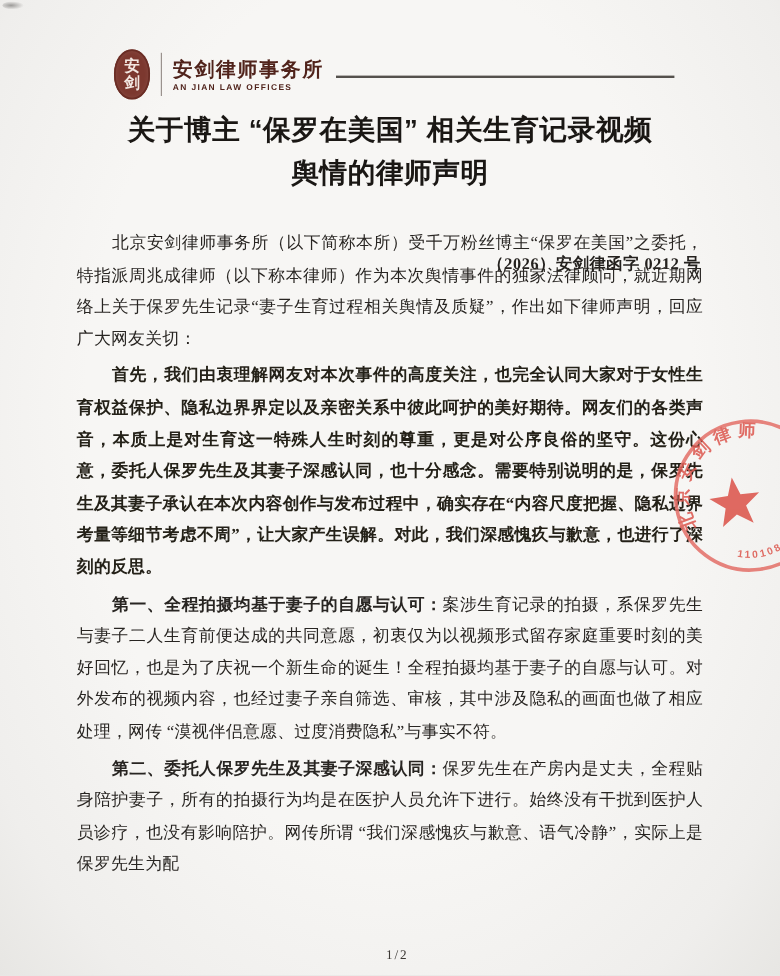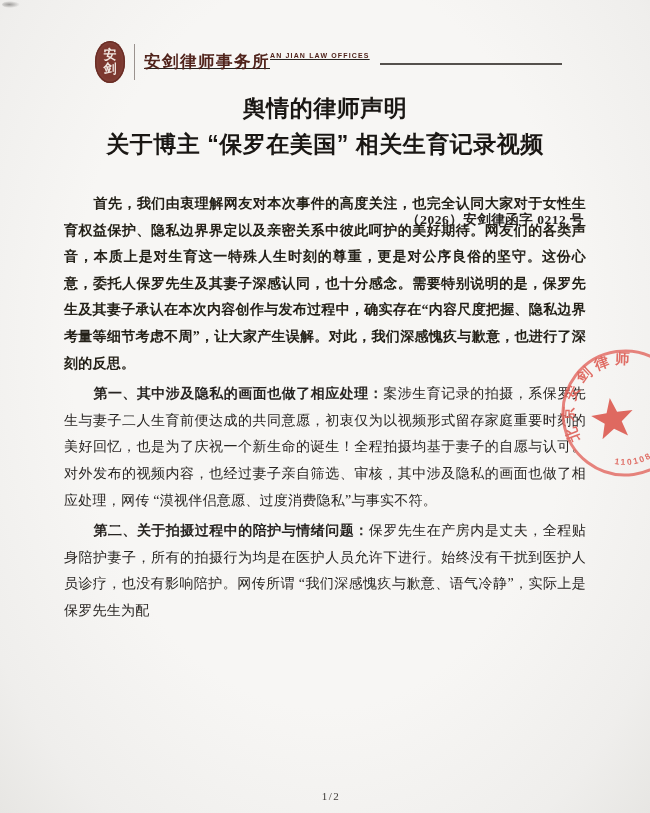--- a/index.html
+++ b/index.html
@@ -36,21 +36,21 @@
     color: #f2e7e1;
     display: flex; flex-direction: column; align-items: center; justify-content: center;
     font-family: "Liberation Serif", serif;
     font-size: 13px; line-height: 14px; font-weight: bold;
     flex: 0 0 auto;
   }
   .lh-divider {
     width: 1px; height: 36px; background: #9a928e;
     margin: 0 9px; flex: 0 0 auto;
   }
-  .firm-names { display: flex; flex-direction: row; flex: 0 0 auto; text-decoration: underline; }
+  .firm-names { display: flex; flex-direction: column; flex: 0 0 auto; }
   .firm-cn {
     font-family: "Liberation Sans", sans-serif;
     font-size: 16.5px; font-weight: 800; letter-spacing: 1.5px;
     color: #50231b;
   }
   .firm-en {
     font-family: "Liberation Sans", sans-serif;
     font-size: 7px; font-weight: 700; letter-spacing: 1.15px;
     color: #50231b; margin-top: 1px;
   }
@@ -119,30 +119,31 @@
     </div>
     <div class="lh-divider"></div>
     <div class="firm-names">
       <span class="firm-cn">安剑律师事务所</span>
       <span class="firm-en">AN JIAN LAW OFFICES</span>
     </div>
     <div class="lh-rule"></div>
   </div>
 
   <div class="doc-title">
+    <div>关于博主 “保罗在美国” 相关生育记录视频</div>
     <div>舆情的律师声明</div>
-    <div>关于博主 “保罗在美国” 相关生育记录视频</div>
   </div>
 
   <div class="doc-number">（2026）安剑律函字 0212 号</div>
 
   <div class="letter-body">
+    <p>北京安剑律师事务所（以下简称本所）受千万粉丝博主“保罗在美国”之委托，特指派周兆成律师（以下称本律师）作为本次舆情事件的独家法律顾问，就近期网络上关于保罗先生记录“妻子生育过程相关舆情及质疑”，作出如下律师声明，回应广大网友关切：</p>
     <p class="para-underline">首先，我们由衷理解网友对本次事件的高度关注，也完全认同大家对于女性生育权益保护、隐私边界界定以及亲密关系中彼此呵护的美好期待。网友们的各类声音，本质上是对生育这一特殊人生时刻的尊重，更是对公序良俗的坚守。这份心意，委托人保罗先生及其妻子深感认同，也十分感念。需要特别说明的是，保罗先生及其妻子承认在本次内容创作与发布过程中，确实存在“内容尺度把握、隐私边界考量等细节考虑不周”，让大家产生误解。对此，我们深感愧疚与歉意，也进行了深刻的反思。</p>
-    <p><span class="lead">第一、其中涉及隐私的画面也做了相应处理：</span><span>案涉生育记录的拍摄，系保罗先生与妻子二人生育前便达成的共同意愿，初衷仅为以视频形式留存家庭重要时刻的美好回忆，也是为了庆祝一个新生命的诞生！全程拍摄均基于妻子的自愿与认可。对外发布的视频内容，也经过妻子亲自筛选、审核，其中涉及隐私的画面也做了相应处理，网传 “漠视伴侣意愿、过度消费隐私”与事实不符。</span></p>
-    <p><span class="lead">第二、关于拍摄过程中的陪护与情绪问题：</span><span>保罗先生在产房内是丈夫，全程贴身陪护妻子，所有的拍摄行为均是在医护人员允许下进行。始终没有干扰到医护人员诊疗，也没有影响陪护。网传所谓 “我们深感愧疚与歉意、语气冷静”，实际上是保罗先生为配</span></p>
+    <p><span class="lead">第一、全程拍摄均基于妻子的自愿与认可：</span><span>案涉生育记录的拍摄，系保罗先生与妻子二人生育前便达成的共同意愿，初衷仅为以视频形式留存家庭重要时刻的美好回忆，也是为了庆祝一个新生命的诞生！全程拍摄均基于妻子的自愿与认可。对外发布的视频内容，也经过妻子亲自筛选、审核，其中涉及隐私的画面也做了相应处理，网传 “漠视伴侣意愿、过度消费隐私”与事实不符。</span></p>
+    <p><span class="lead">第二、委托人保罗先生及其妻子深感认同：</span><span>保罗先生在产房内是丈夫，全程贴身陪护妻子，所有的拍摄行为均是在医护人员允许下进行。始终没有干扰到医护人员诊疗，也没有影响陪护。网传所谓 “我们深感愧疚与歉意、语气冷静”，实际上是保罗先生为配</span></p>
   </div>
 
   <div class="seal-wrap">
     <svg width="190" height="175" viewBox="0 0 190 175">
       <defs>
         <path id="sealArcTop" d="M 40.2 105.5 A 47 47 0 0 1 125.7 54.5" fill="none"></path>
         <path id="sealArcBottom" d="M 45.2 113.4 A 52 52 0 0 0 124.8 113.4" fill="none"></path>
       </defs>
       <g transform="rotate(-8 85 80)" opacity="0.88">
         <circle cx="85" cy="80" r="62" fill="none" stroke="#e4736c" stroke-width="3"></circle>

